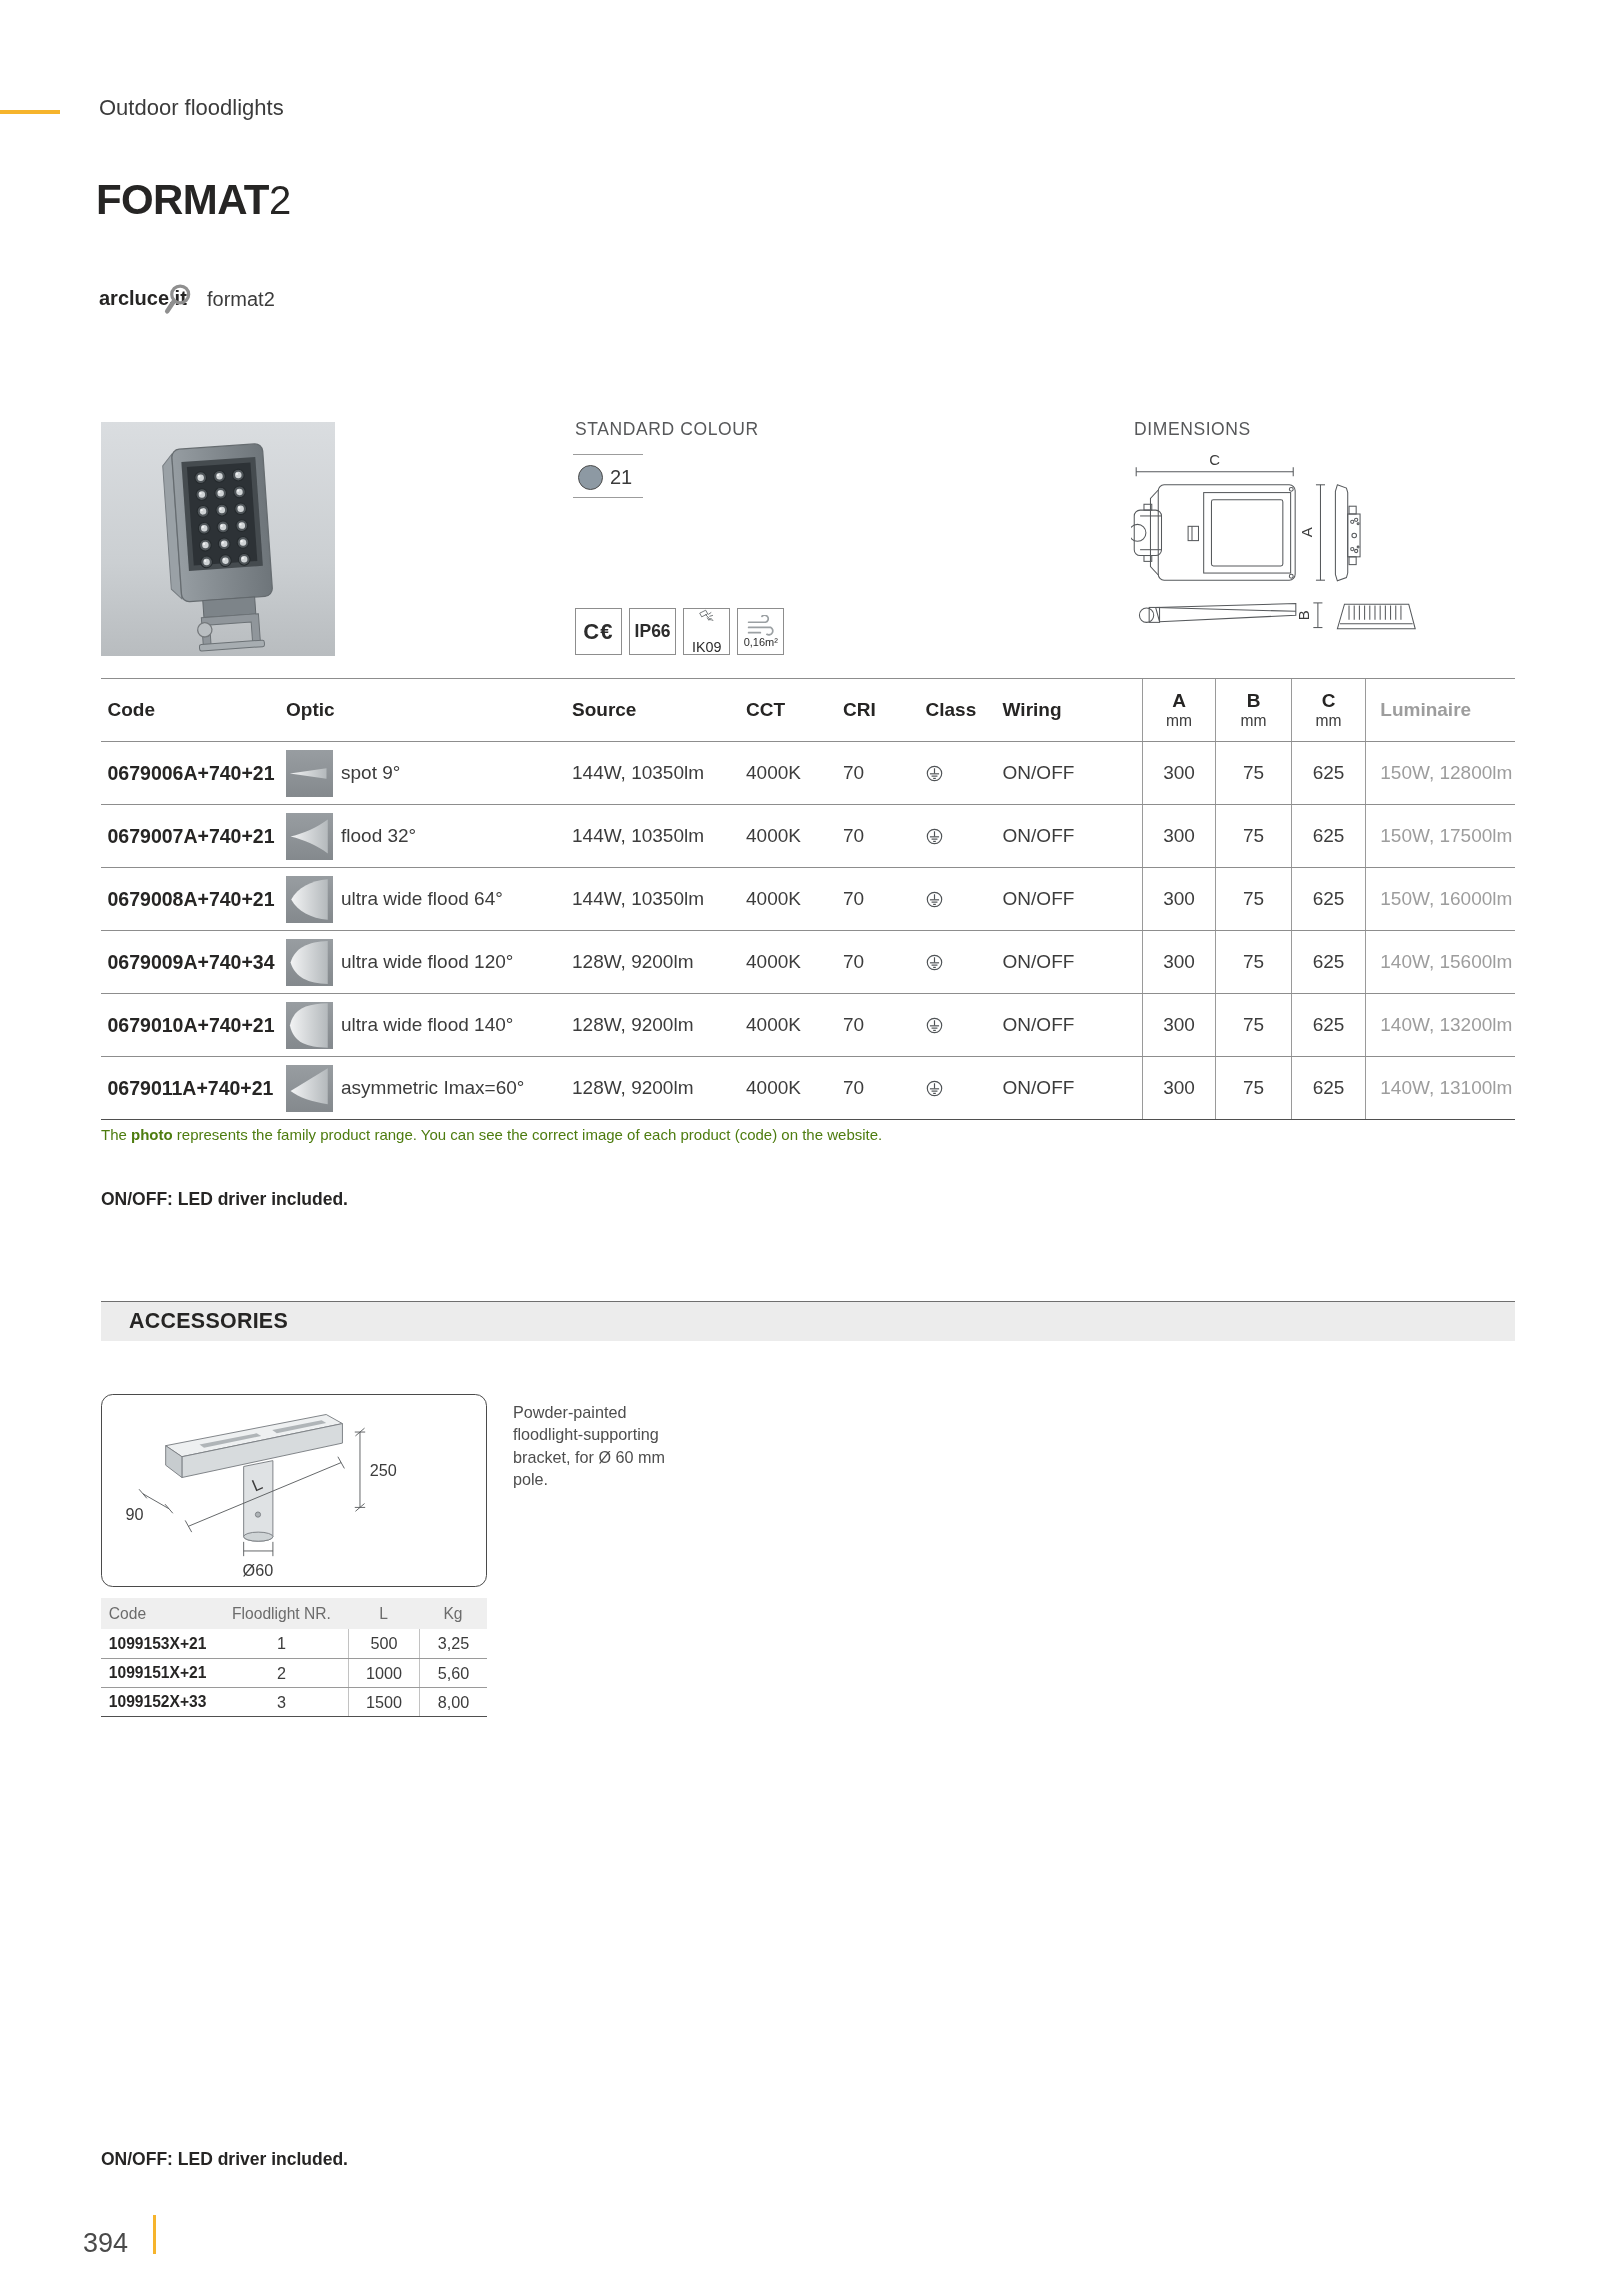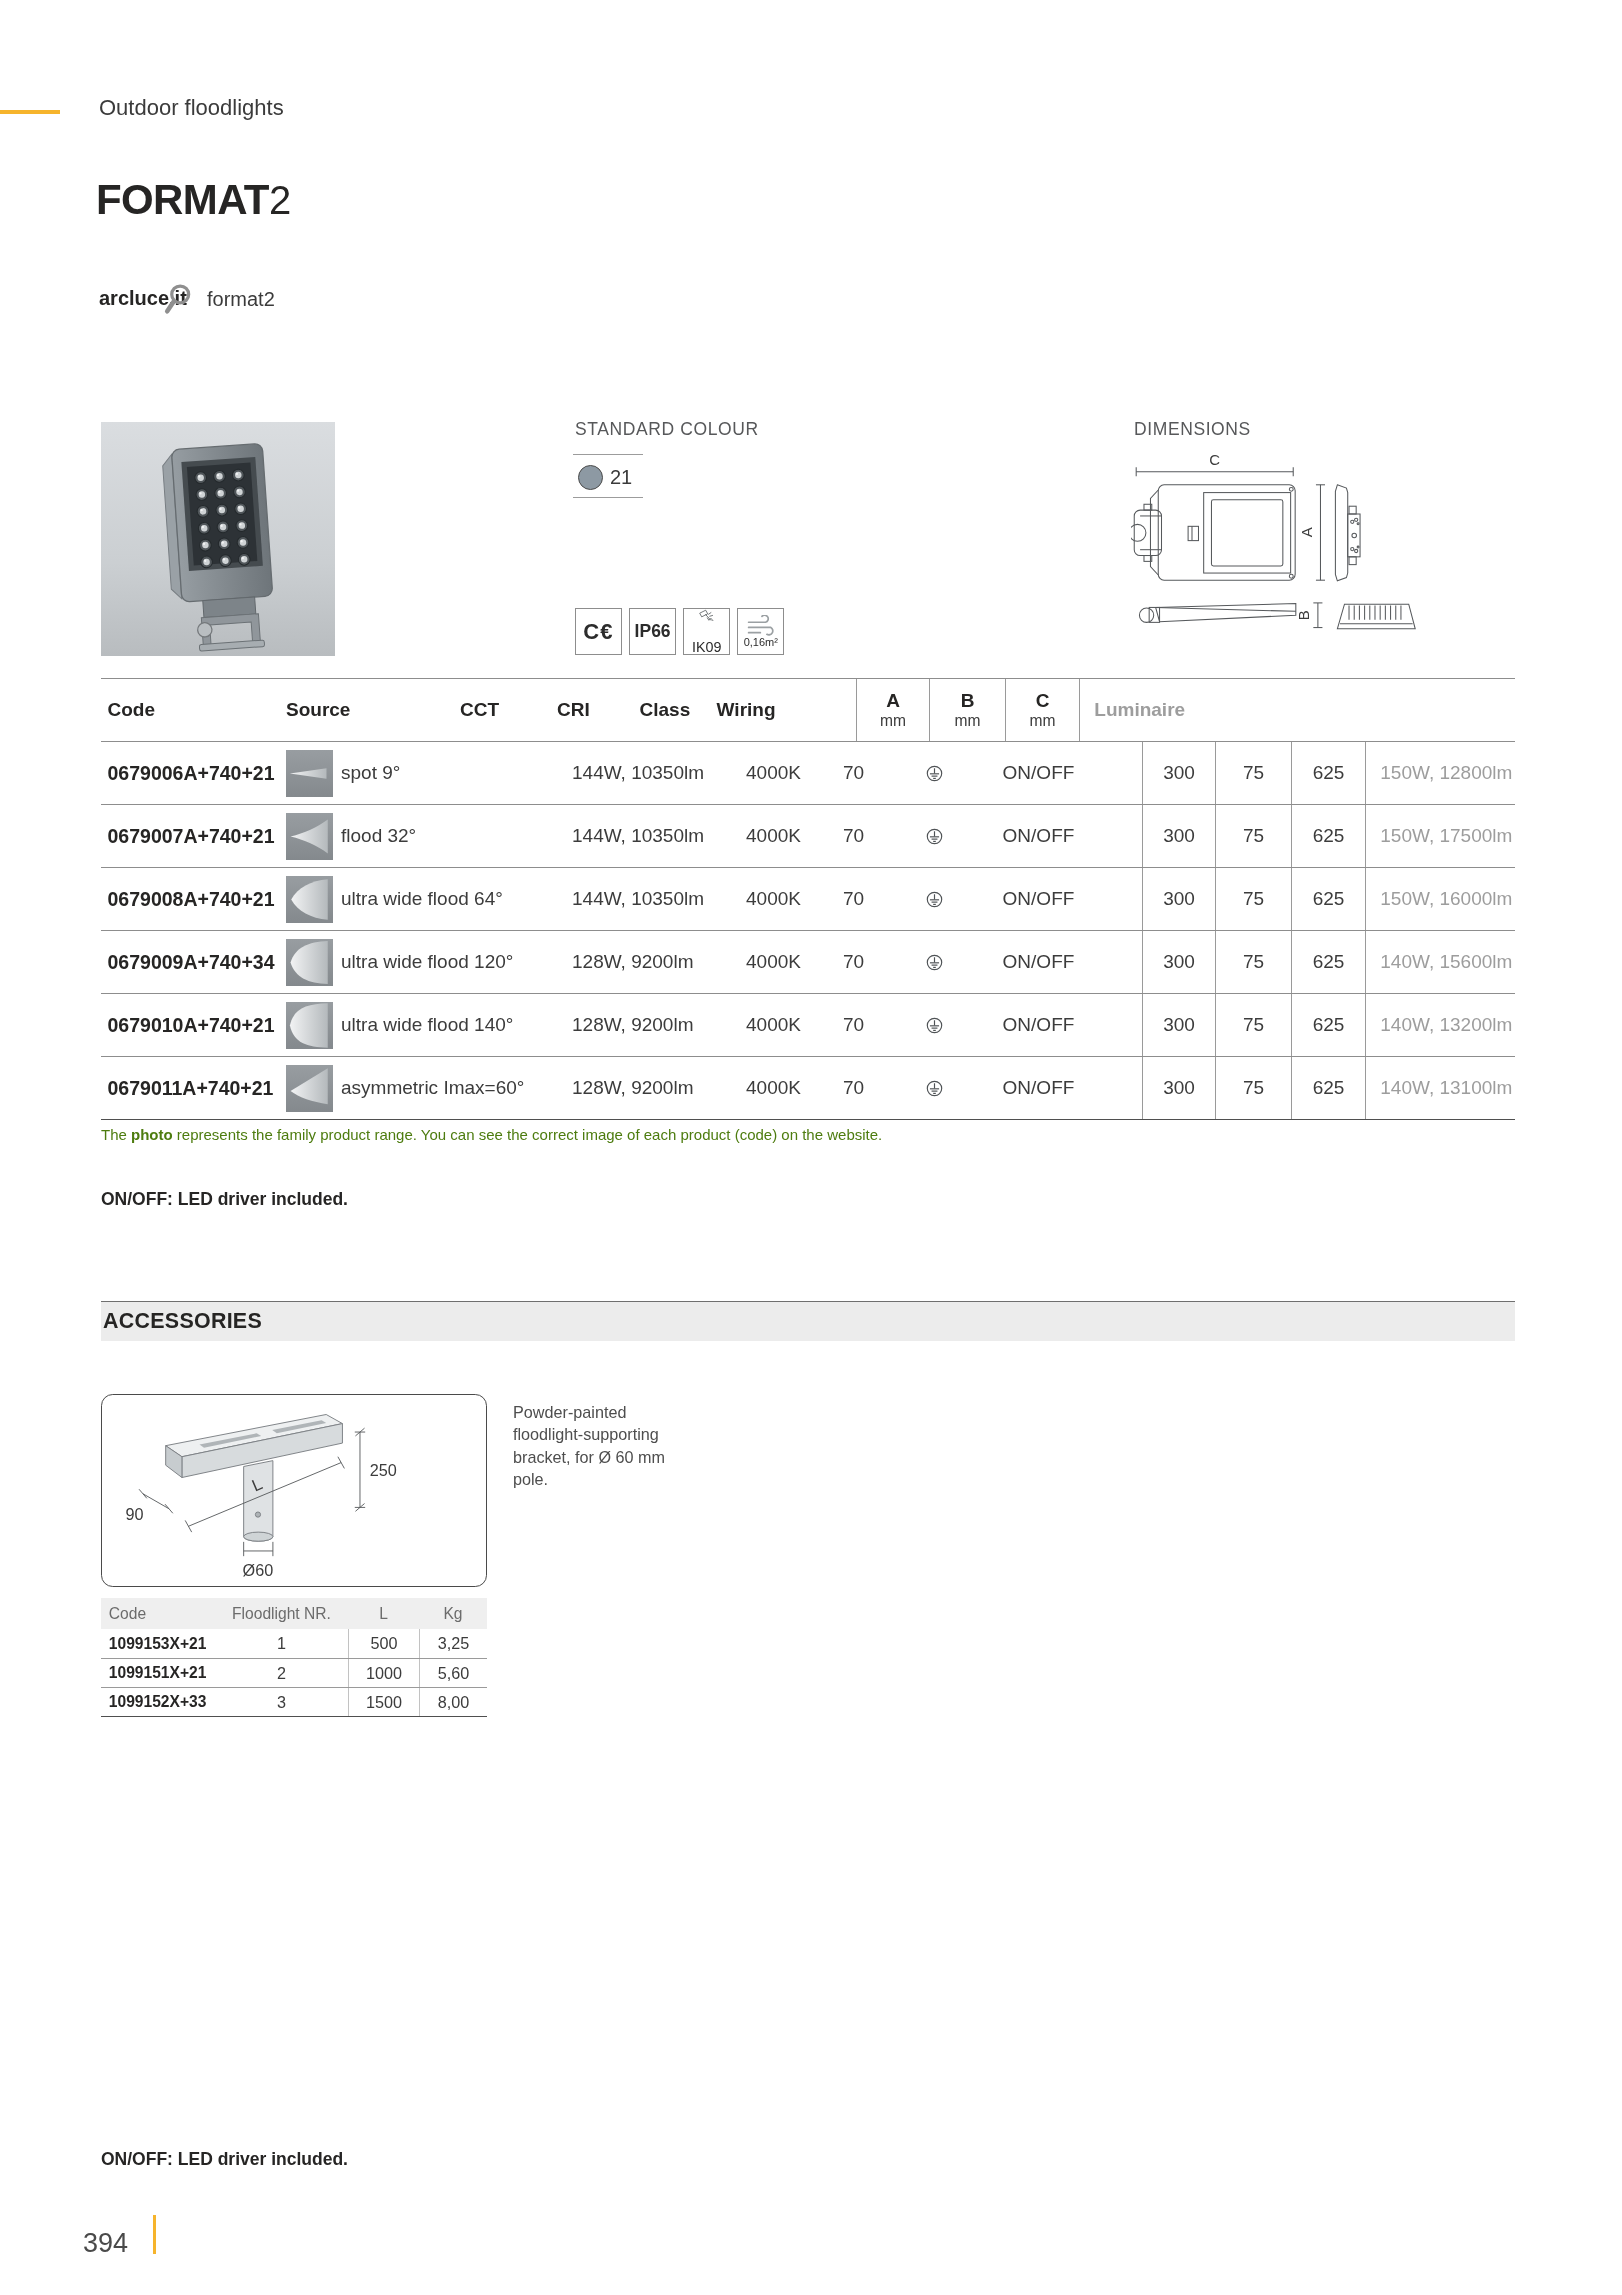--- a/index.html
+++ b/index.html
@@ -71,21 +71,21 @@
   .code{font-weight:700;color:var(--ink);font-size:19.5px}
   .lum{color:var(--gray)}
 
   
   #photo-note{left:101px;top:1126px;font-size:15px;color:#4d7c0f}
   #driver-note-1{left:101px;top:1189px;font-size:17.5px;font-weight:700;color:var(--ink)}
   #driver-note-2{left:101px;top:2149px;font-size:17.5px;font-weight:700;color:var(--ink)}
 
   
   #acc-band{left:101px;top:1301px;width:1414px;height:40px;background:#ececec;border-top:1.9px solid #6f6f6f;display:flex;align-items:center}
-  #acc-band span{font-size:21.4px;font-weight:700;color:var(--ink);letter-spacing:0.3px;padding-left:2px}
+  #acc-band span{font-size:21.4px;font-weight:700;color:var(--ink);letter-spacing:0.3px;padding-left:28px}
   #acc-box{left:101px;top:1394px;width:386px;height:193px;border:1.9px solid #4a4a4a;border-radius:11.7px;overflow:hidden}
   #acc-desc{left:513px;top:1401px;width:179px;font-size:16.2px;line-height:1.38;color:#4e4e4e}
 
   #acc-table{left:101px;top:1598px;width:386px;border-bottom:1.9px solid var(--line-dark)}
   .a-row{display:flex;height:29px}
   .a-head{height:31px;background:#efefef}
   .a-head .a-cell{font-size:15.6px;color:#6c6c6c;font-weight:400}
   .a-row + .a-row{border-top:1.3px solid #9a9a9a}
   .a-head + .a-row{border-top:none}
   .a-cell{display:flex;align-items:center;font-size:16.2px;color:var(--txt)}
@@ -256,20 +256,21 @@
         <line x1="416" y1="244" x2="416" y2="266"></line>
     </g>
     <text x="129" y="28" font-size="23" fill="#3c3c3c" text-anchor="middle">C</text>
     <text x="279" y="131" font-size="23" fill="#3c3c3c" text-anchor="middle" transform="rotate(-90 279 131)">A</text>
     <text x="275" y="259" font-size="23" fill="#3c3c3c" text-anchor="middle" transform="rotate(-90 275 259)">B</text>
   </svg>
 
   <div class="abs" id="main-table">
     <div class="t-row">
       <div class="cell c-code th">Code</div>
+      <div class="cell th th-optic">Optic</div>
       <div class="cell c-src th">Source</div>
       <div class="cell c-cct th">CCT</div>
       <div class="cell c-cri th">CRI</div>
       <div class="cell c-class th">Class</div>
       <div class="cell c-wir th">Wiring</div>
       <div class="cell c-a v th th-abc">
           <span>A</span>
           <span class="mm">mm</span>
         </div>
       <div class="cell c-b v th th-abc">

